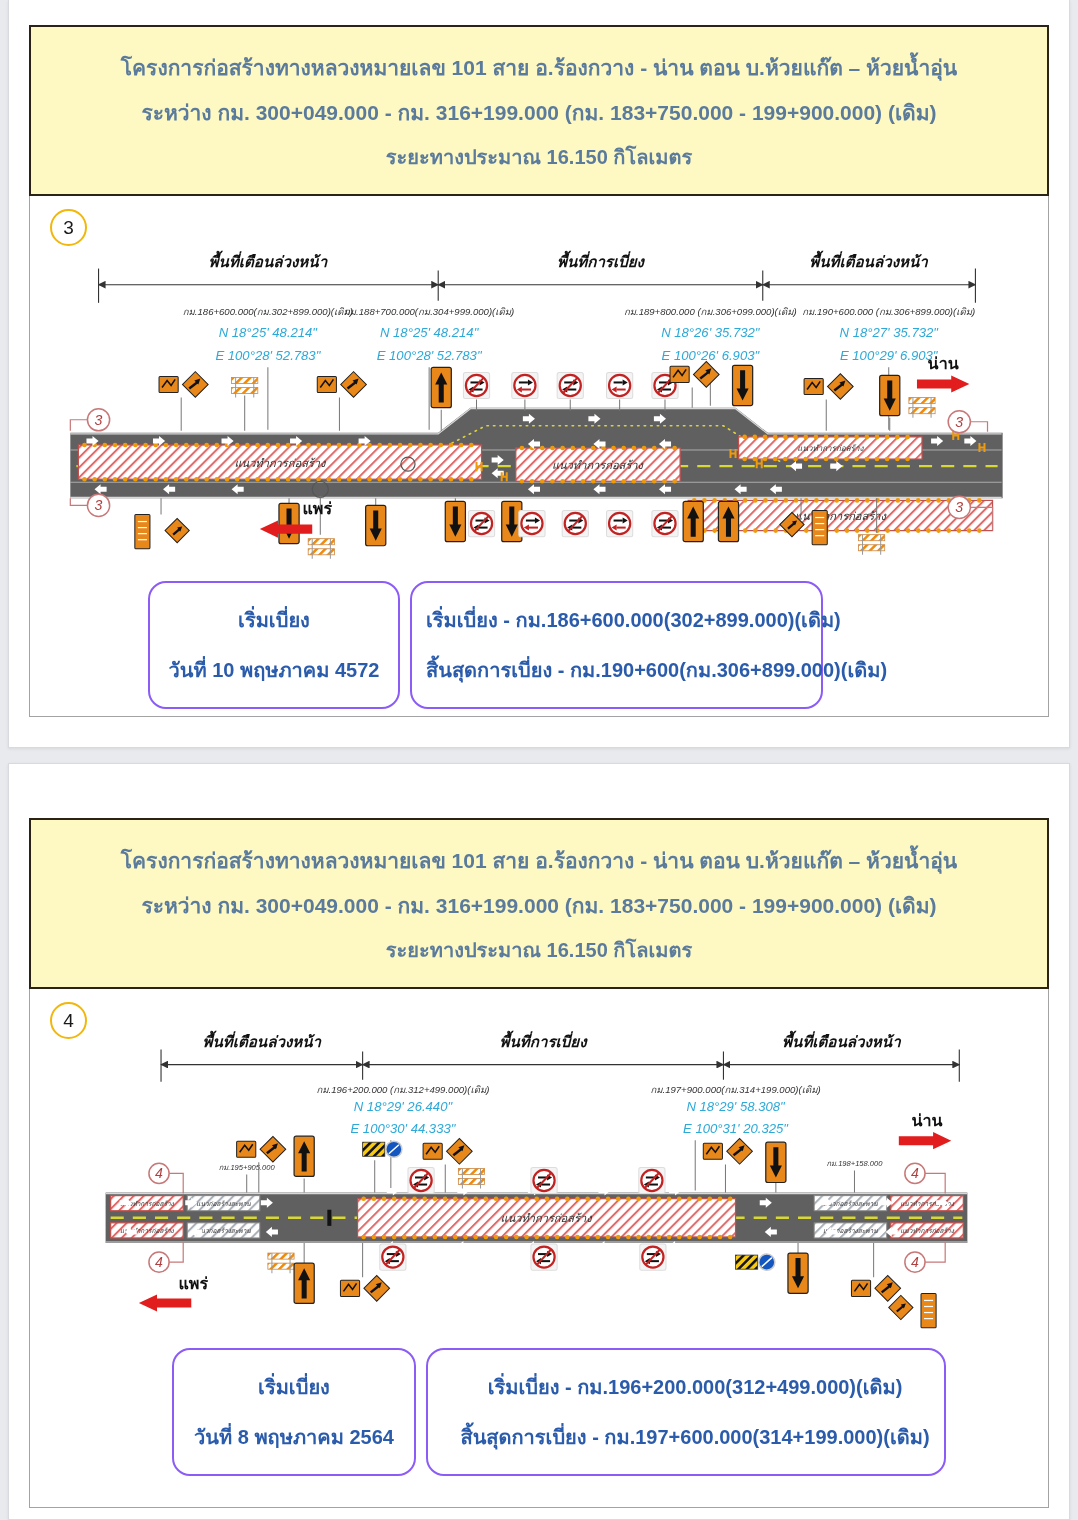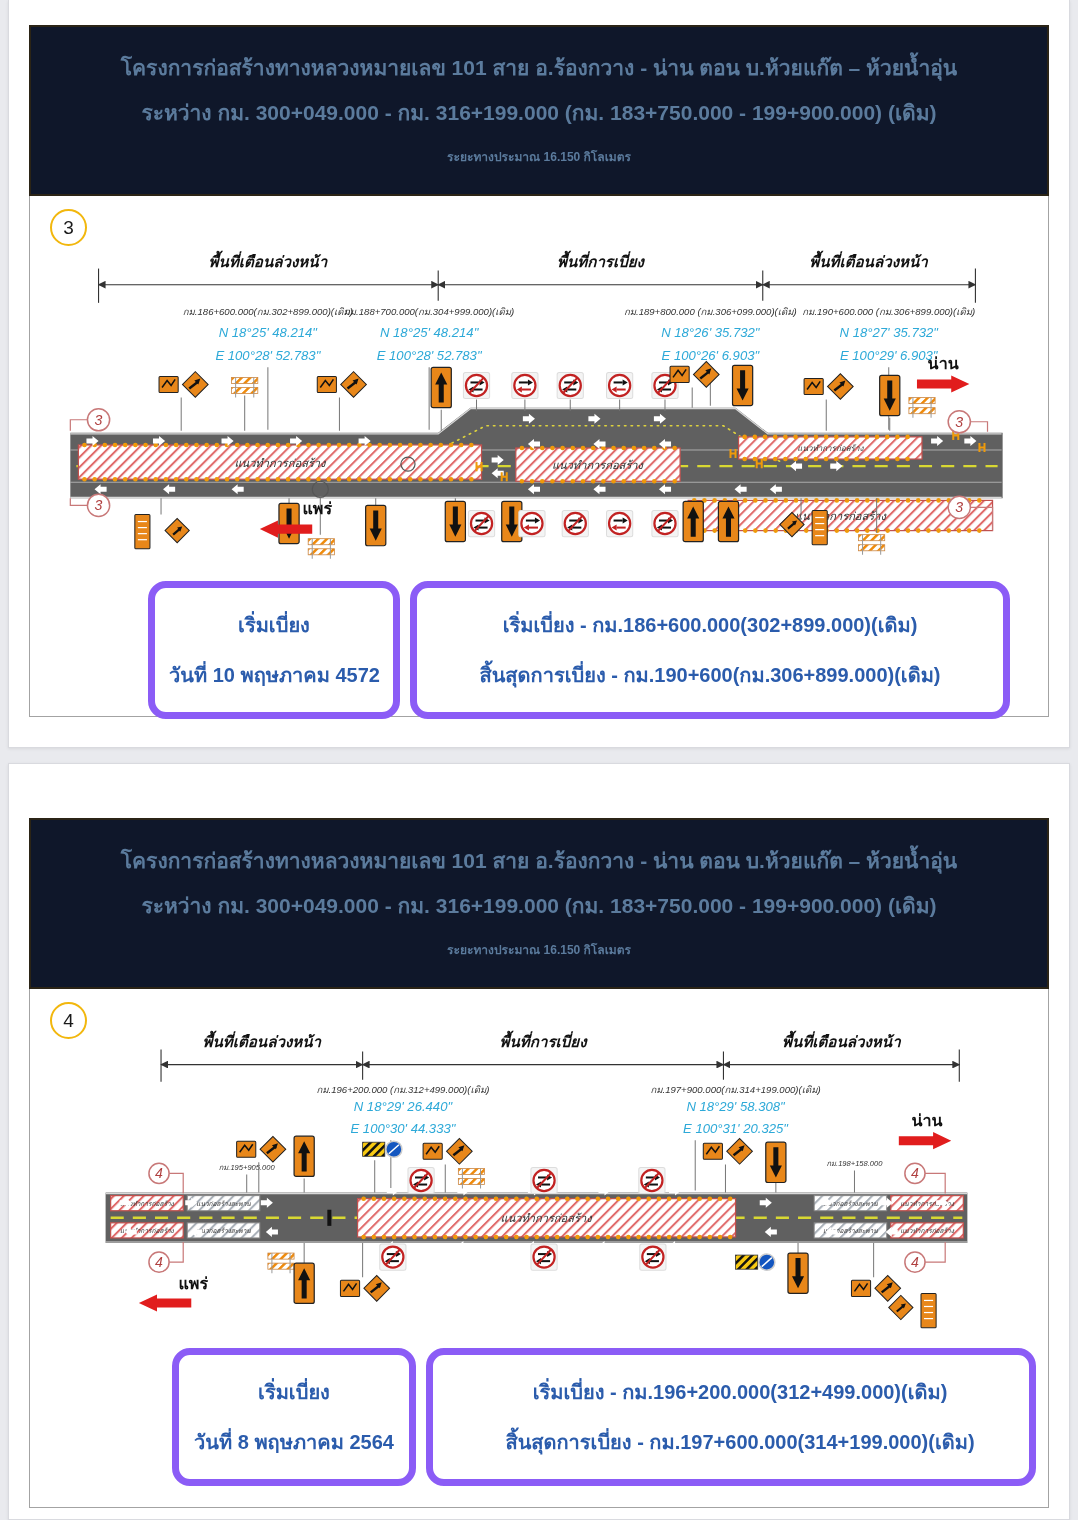--- a/index.html
+++ b/index.html
@@ -2,35 +2,35 @@
 <html><head>
 <meta charset="utf-8">
 <style>
   html,body{margin:0;padding:0;background:#e9eaee;font-family:"Liberation Sans",sans-serif;}
   .viewer{width:1078px;margin:0 auto;}
   .page{width:1062px;margin:0 auto;background:#fff;border:1px solid #d9dadf;box-sizing:border-box;box-shadow:0 1px 3px rgba(0,0,0,.08);}
   .page-1{height:748px;border-top:none;margin-bottom:15px;}
   .page-2{height:757px;}
   .page-inner{padding:25px 20px 0 20px;}
   .page-2 .page-inner{padding-top:54px;}
-  .banner{background:#0f172a;border:2px solid #2b2416;text-align:center;padding:18px 8px 14px 8px;}
+  .banner{background:#fef9c3;border:2px solid #2b2416;text-align:center;padding:18px 8px 14px 8px;}
   .banner .bline{color:#5b7b9d;font-weight:bold;font-size:21px;line-height:45px;}
-  .banner .bline3{font-size:12px;}
+  .banner .bline3{font-size:20px;}
   .board{border:1px solid #a3a3a3;border-top:none;position:relative;height:520px;background:#fff;}
   .board-2{height:518px;}
   .circ-big{position:absolute;top:13px;left:20px;width:33px;height:33px;border:2.5px solid #f2b70d;border-radius:50%;display:flex;align-items:center;justify-content:center;font-size:19px;color:#1a1a1a;background:#fff;}
   svg.diagram{display:block;width:1018px;margin:0 auto;}
   .info-row{display:flex;gap:10px;margin:4px 0 0 118px;align-items:stretch;}
   .board-2 .info-row{margin:16px 0 0 142px;}
-  .info-box{border:7px solid #8b5cf6;border-radius:18px;color:#2b5cac;font-weight:bold;text-align:center;padding:12px 14px;box-sizing:border-box;background:#fff;}
+  .info-box{border:2px solid #8b5cf6;border-radius:18px;color:#2b5cac;font-weight:bold;text-align:center;padding:12px 14px;box-sizing:border-box;background:#fff;}
   .info-box div{font-size:20px;line-height:50px;white-space:nowrap;}
   .box-date{width:252px;}
-  .box-km{width:600px;}
+  .box-km{width:413px;}
   .board-2 .box-date{width:244px;}
-  .board-2 .box-km{width:610px;padding-left:32px;}
+  .board-2 .box-km{width:520px;padding-left:32px;}
   
   .t-span{font-size:15px;font-style:italic;font-weight:bold;fill:#111;text-anchor:middle;}
   .t-km{font-size:9.5px;font-style:italic;fill:#333;text-anchor:middle;}
   .t-c{font-size:13px;font-style:italic;fill:#2da9d8;text-anchor:middle;}
   .t-zone{font-size:11px;font-style:italic;fill:#333;text-anchor:middle;}
   .t-zone8{font-size:8px;font-style:italic;fill:#333;text-anchor:middle;}
   .t-zone6{font-size:6.5px;font-style:italic;fill:#333;text-anchor:middle;}
   .t-dir{font-size:16px;font-weight:bold;fill:#111;text-anchor:middle;}
   .t-circ{font-size:14px;font-style:italic;fill:#b04040;text-anchor:middle;}
   .t-mark{font-size:7.5px;font-style:italic;fill:#333;text-anchor:middle;}

